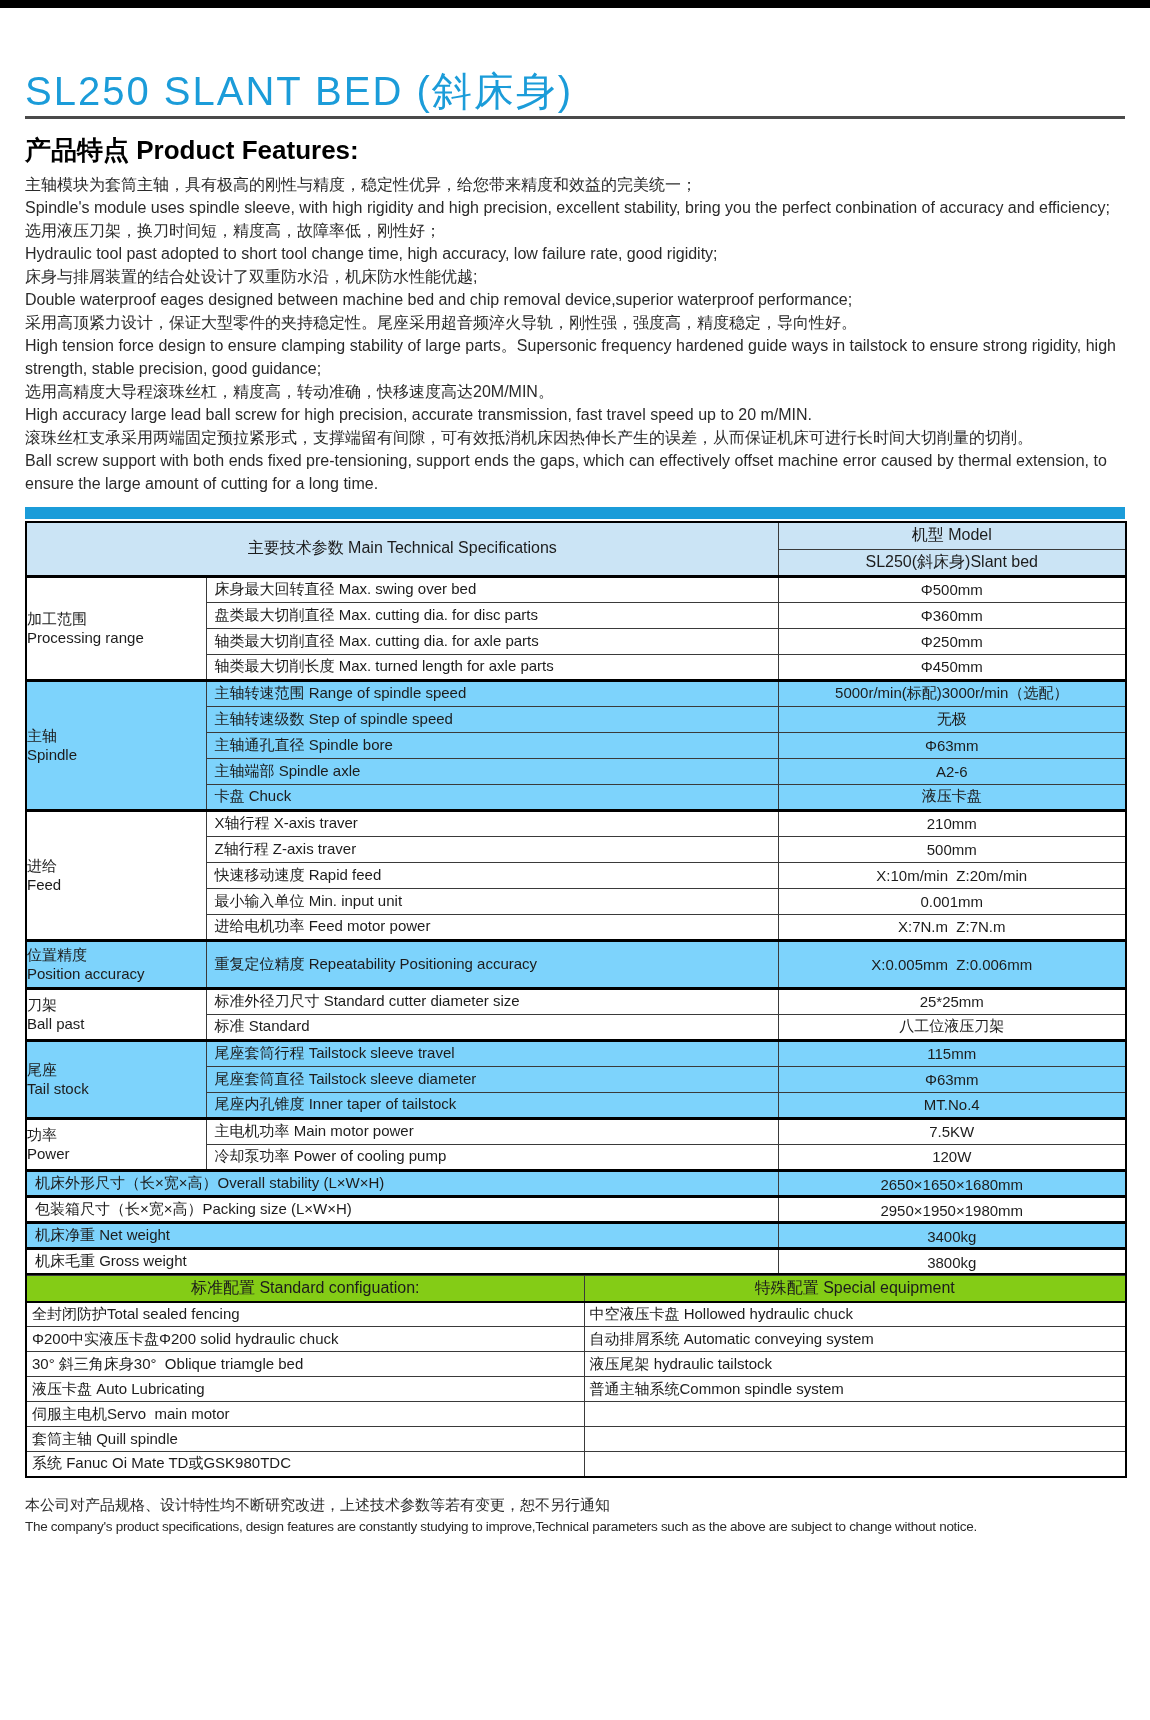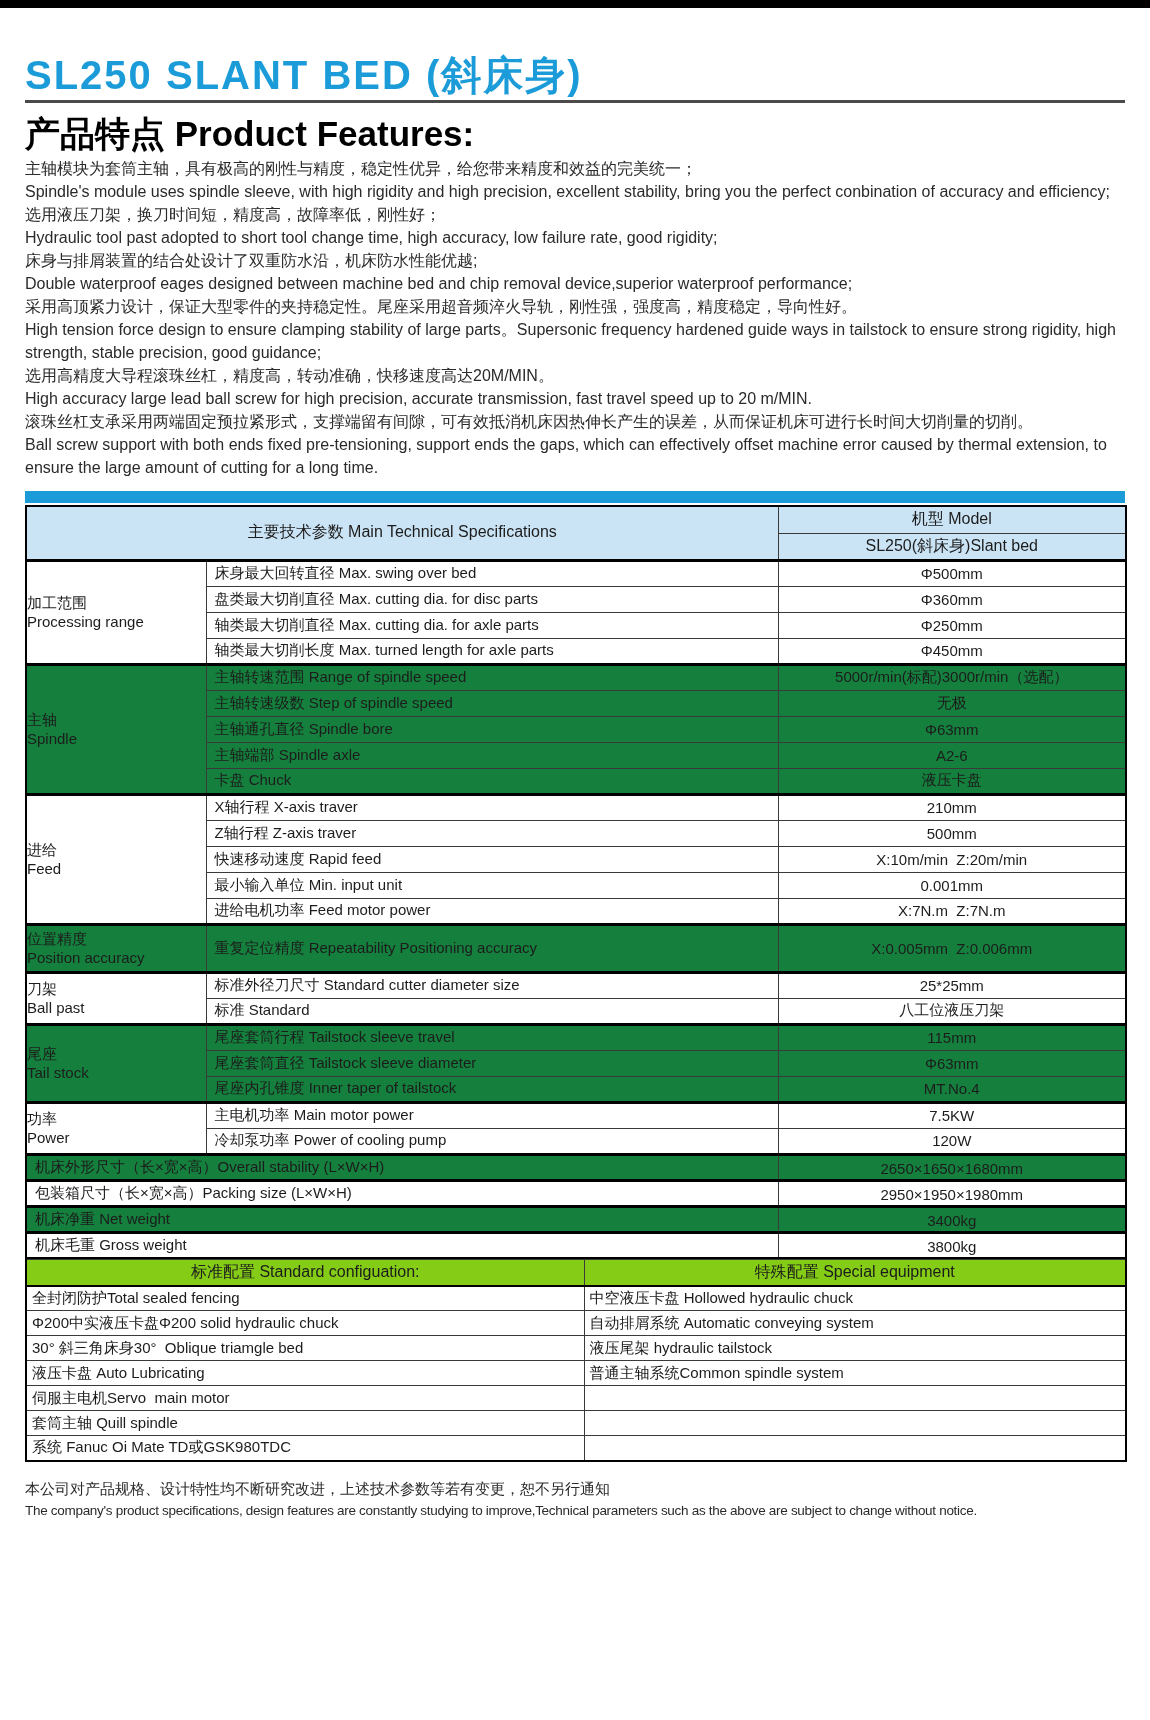--- a/index.html
+++ b/index.html
@@ -8,33 +8,33 @@
     width: 1150px;
     min-height: 1720px;
     background: #ffffff;
     color: #1c1c1c;
     font-family: "Liberation Sans", "DejaVu Sans", sans-serif;
   }
   .topbar { height: 8px; background: #000000; }
   .content { margin: 0 25px; width: 1100px; }
 
   .page-title {
-    margin-top: 44px;
+    margin-top: 60px;
     color: #1b9cd9;
     font-size: 40px;
-    font-weight: bold;
+    font-weight: normal;
     letter-spacing: 2px;
     line-height: 46px;
     white-space: nowrap;
   }
   .title-rule { height: 0; border-bottom: 3px solid #4a4a4a; margin-top: 2px; }
 
   .features-heading {
     margin-top: 14px;
-    font-size: 35px;
+    font-size: 26px;
     font-weight: bold;
     color: #000;
     line-height: 34px;
   }
   .features { margin-top: 6px; }
   .features p {
     margin: 0;
     font-size: 16px;
     line-height: 23px;
     color: #2a2a2a;
@@ -53,21 +53,21 @@
     padding: 0;
     vertical-align: middle;
   }
   .spec-table tr.head td {
     background: #cbe4f5;
     text-align: center;
     height: 27px;
     font-size: 16px;
   }
   .spec-table tr.sec-start td { border-top: 3px solid #000; }
-  .spec-table tr.shade td { background: #15803d; }
+  .spec-table tr.shade td { background: #7dd3fc; }
   .spec-table td.cat { text-align: left; line-height: 19px; }
   .spec-table td.spec { padding-left: 8px; text-align: left; }
   .spec-table td.val { text-align: center; }
   .spec-table tr.tall td { height: 48px; }
   .spec-table td.vbot { vertical-align: bottom; padding-bottom: 2px; margin-left: 33px; }
 
   .config-table { border: 2px solid #000; border-top: none; }
   .config-table td {
     border: 1px solid #3a3a3a;
     font-size: 15px;

